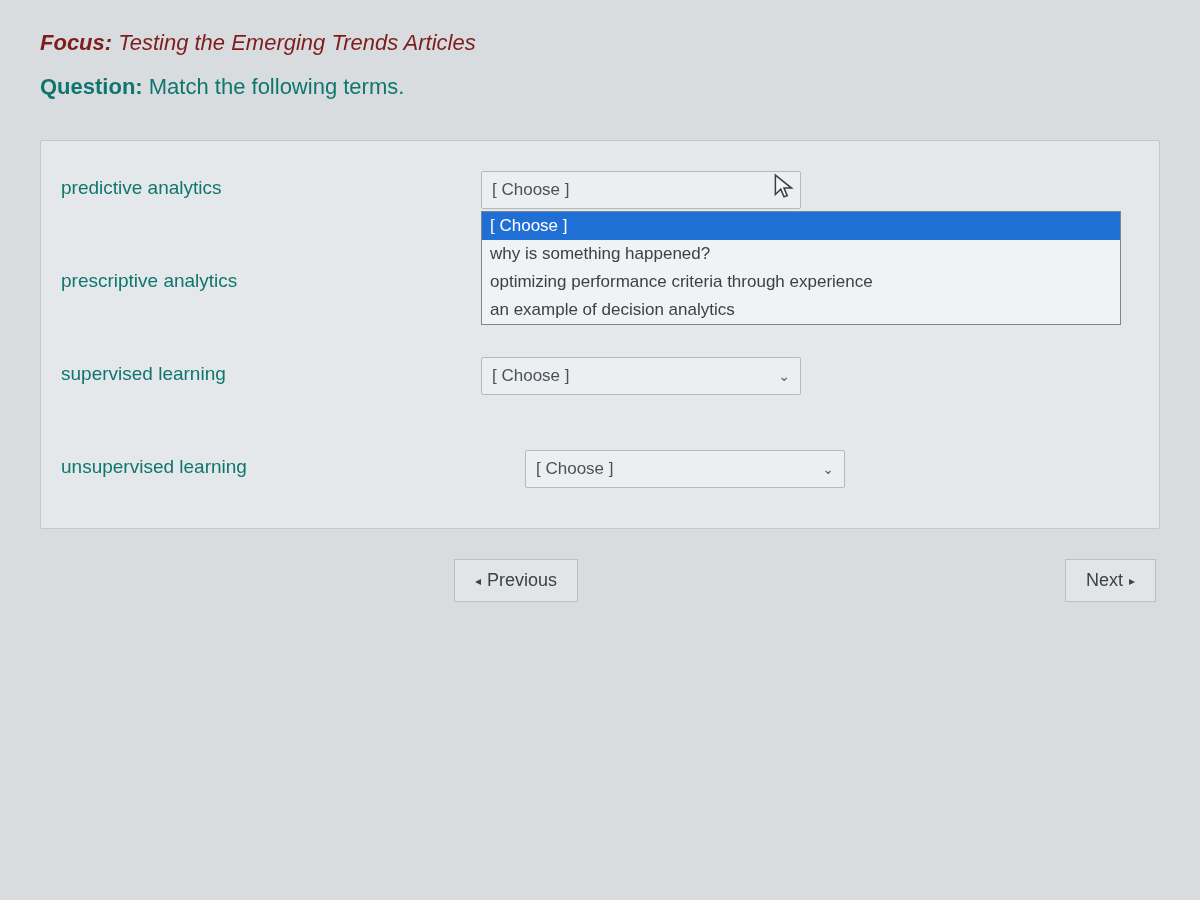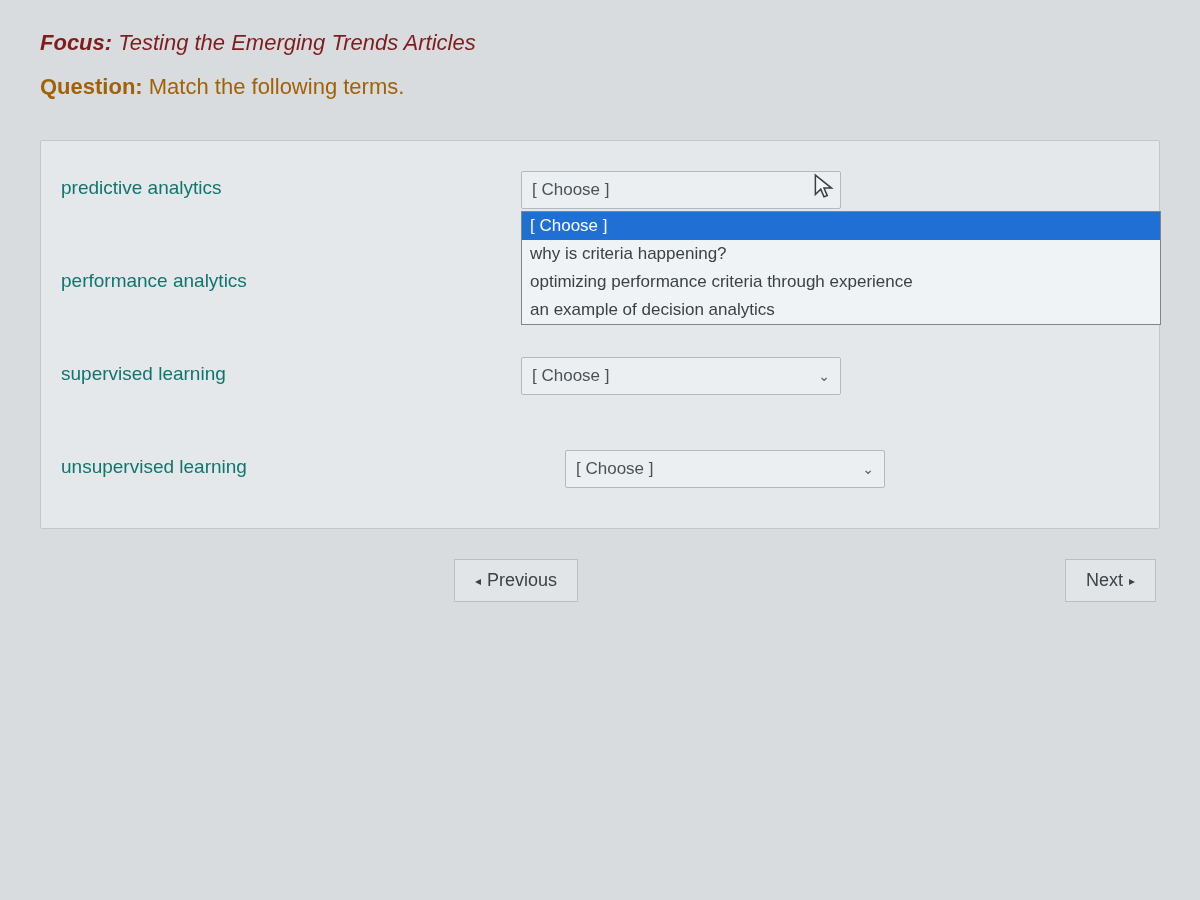--- a/index.html
+++ b/index.html
@@ -14,21 +14,21 @@
   }
   .focus-line {
     font-style: italic;
     font-size: 22px;
     color: #7f1d1d;
     margin-bottom: 18px;
   }
   .focus-line .label { font-weight: 600; }
   .question-line {
     font-size: 22px;
-    color: #a16207;
+    color: #0f766e;
     margin-bottom: 40px;
   }
   .question-line .label { font-weight: 600; }
 
   .matching-panel {
     background: #e5e8ea;
     border: 1px solid #c2c7ca;
     border-radius: 2px;
     padding: 30px 20px 40px 20px;
     position: relative;
@@ -42,21 +42,20 @@
   .row:last-child { margin-bottom: 0; gap: 44px; }
   .term {
     width: 420px;
     color: #0f766e;
     font-size: 19px;
     padding-top: 6px;
   }
   .select-wrap {
     position: relative;
     width: 320px;
-    margin-left: 40px;
   }
   .select-box {
     width: 100%;
     height: 38px;
     background: #eceff1;
     border: 1px solid #b3b9bd;
     border-radius: 2px;
     display: flex;
     align-items: center;
     justify-content: space-between;
@@ -140,29 +139,29 @@
     <div class="term">predictive analytics</div>
     <div class="select-wrap">
       <div class="select-box">
         <span>[ Choose ]</span>
         <svg class="cursor-icon" viewBox="0 0 20 26">
           <path d="M2 2 L2 20 L7 15 L10 22 L13 21 L10 14 L17 14 Z" fill="#f4f6f8" stroke="#3a3f43" stroke-width="1.4"></path>
         </svg>
       </div>
       <div class="dropdown-open">
         <div class="opt highlight">[ Choose ]</div>
-        <div class="opt">why is criteria happening?</div>
+        <div class="opt">why is something happened?</div>
         <div class="opt">optimizing performance criteria through experience</div>
         <div class="opt">an example of decision analytics</div>
       </div>
     </div>
   </div>
 
   <div class="row">
-    <div class="term">performance analytics</div>
+    <div class="term">prescriptive analytics</div>
     <div class="select-wrap">
       <div class="select-box" style="visibility:hidden">
         <span>[ Choose ]</span>
         <span class="chev">⌄</span>
       </div>
     </div>
   </div>
 
 
   <div class="row">

